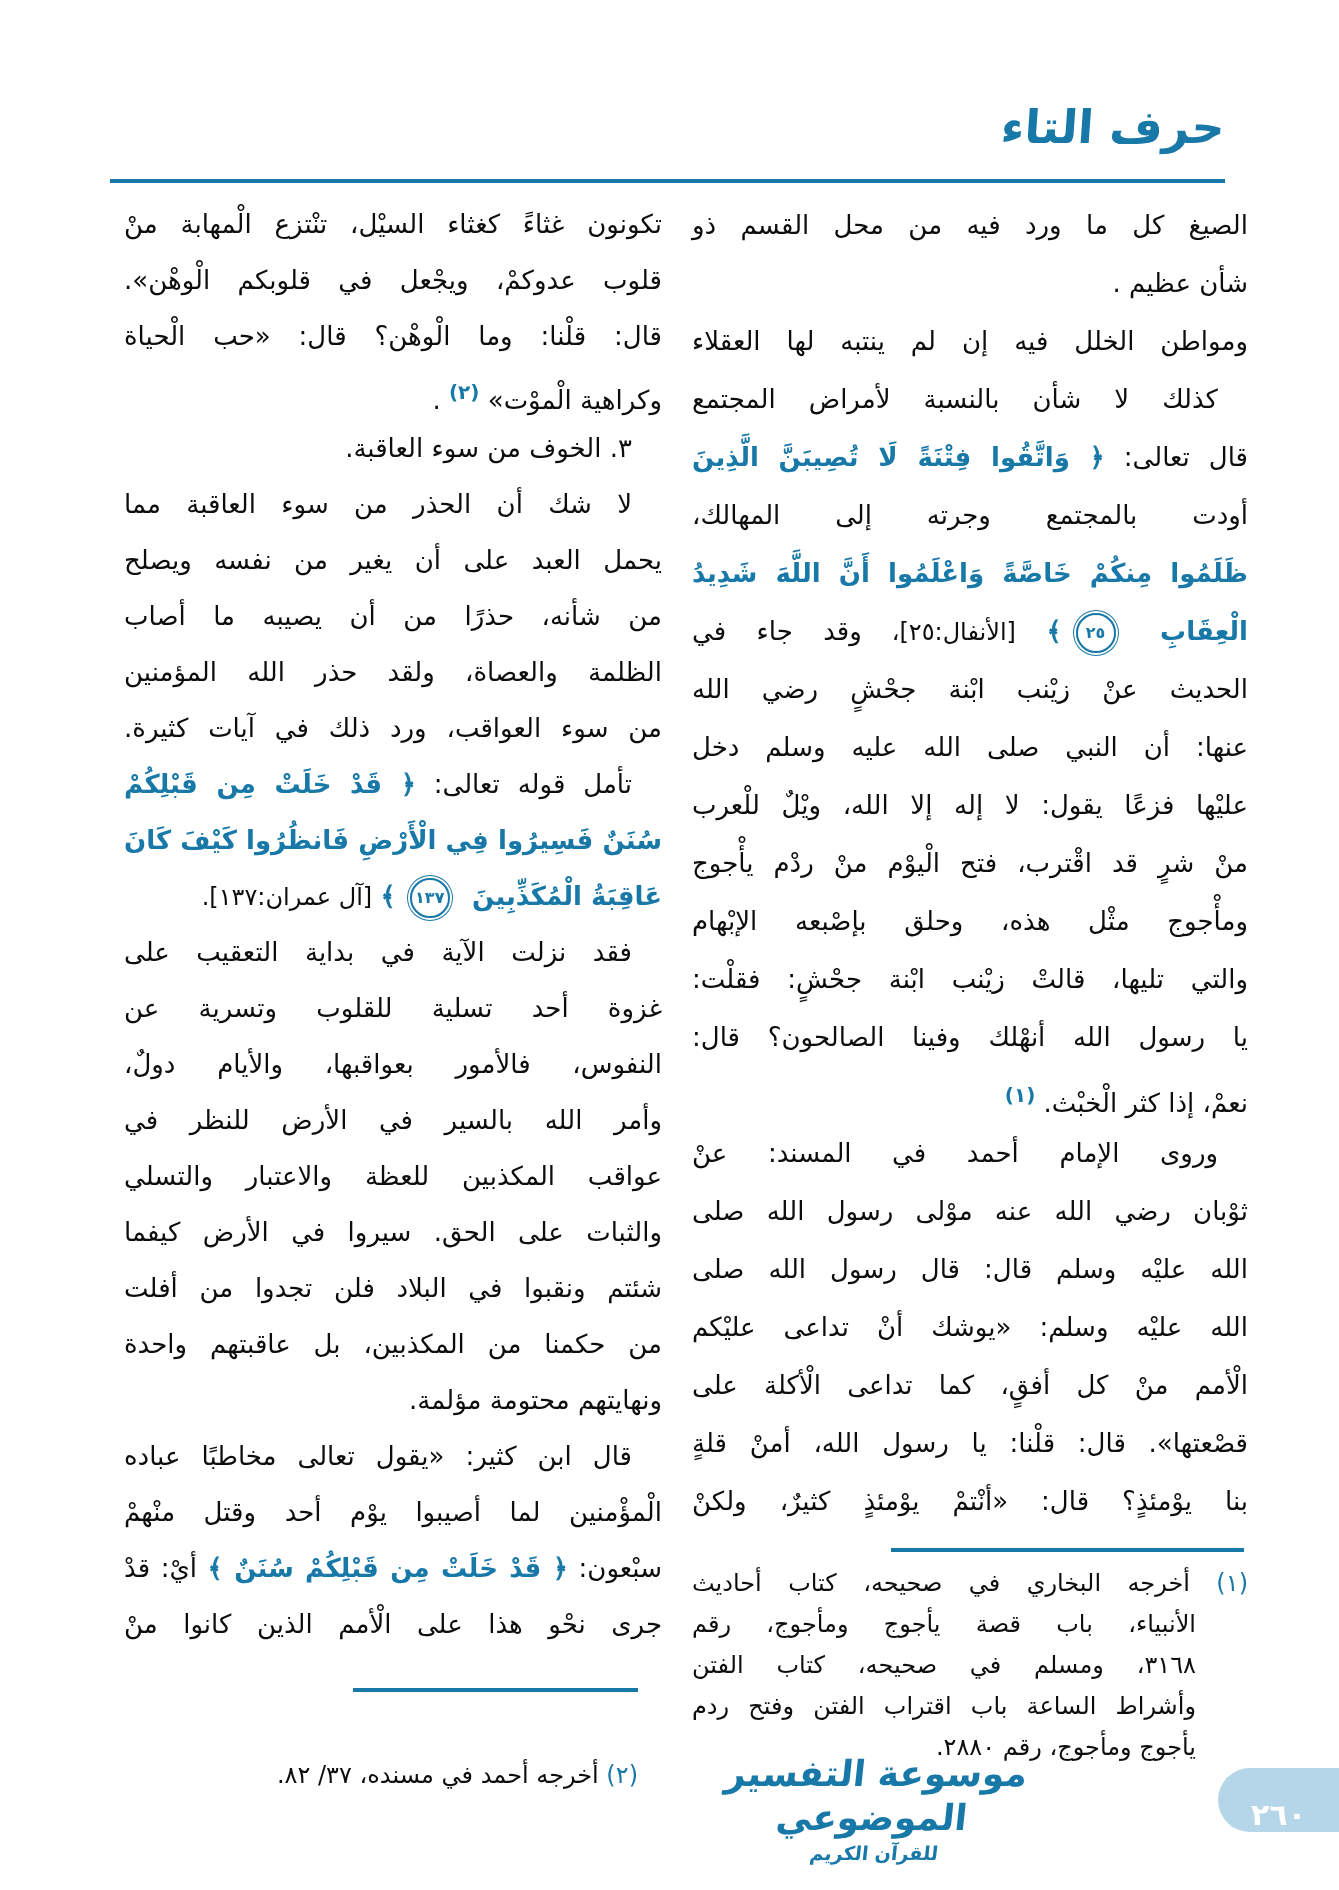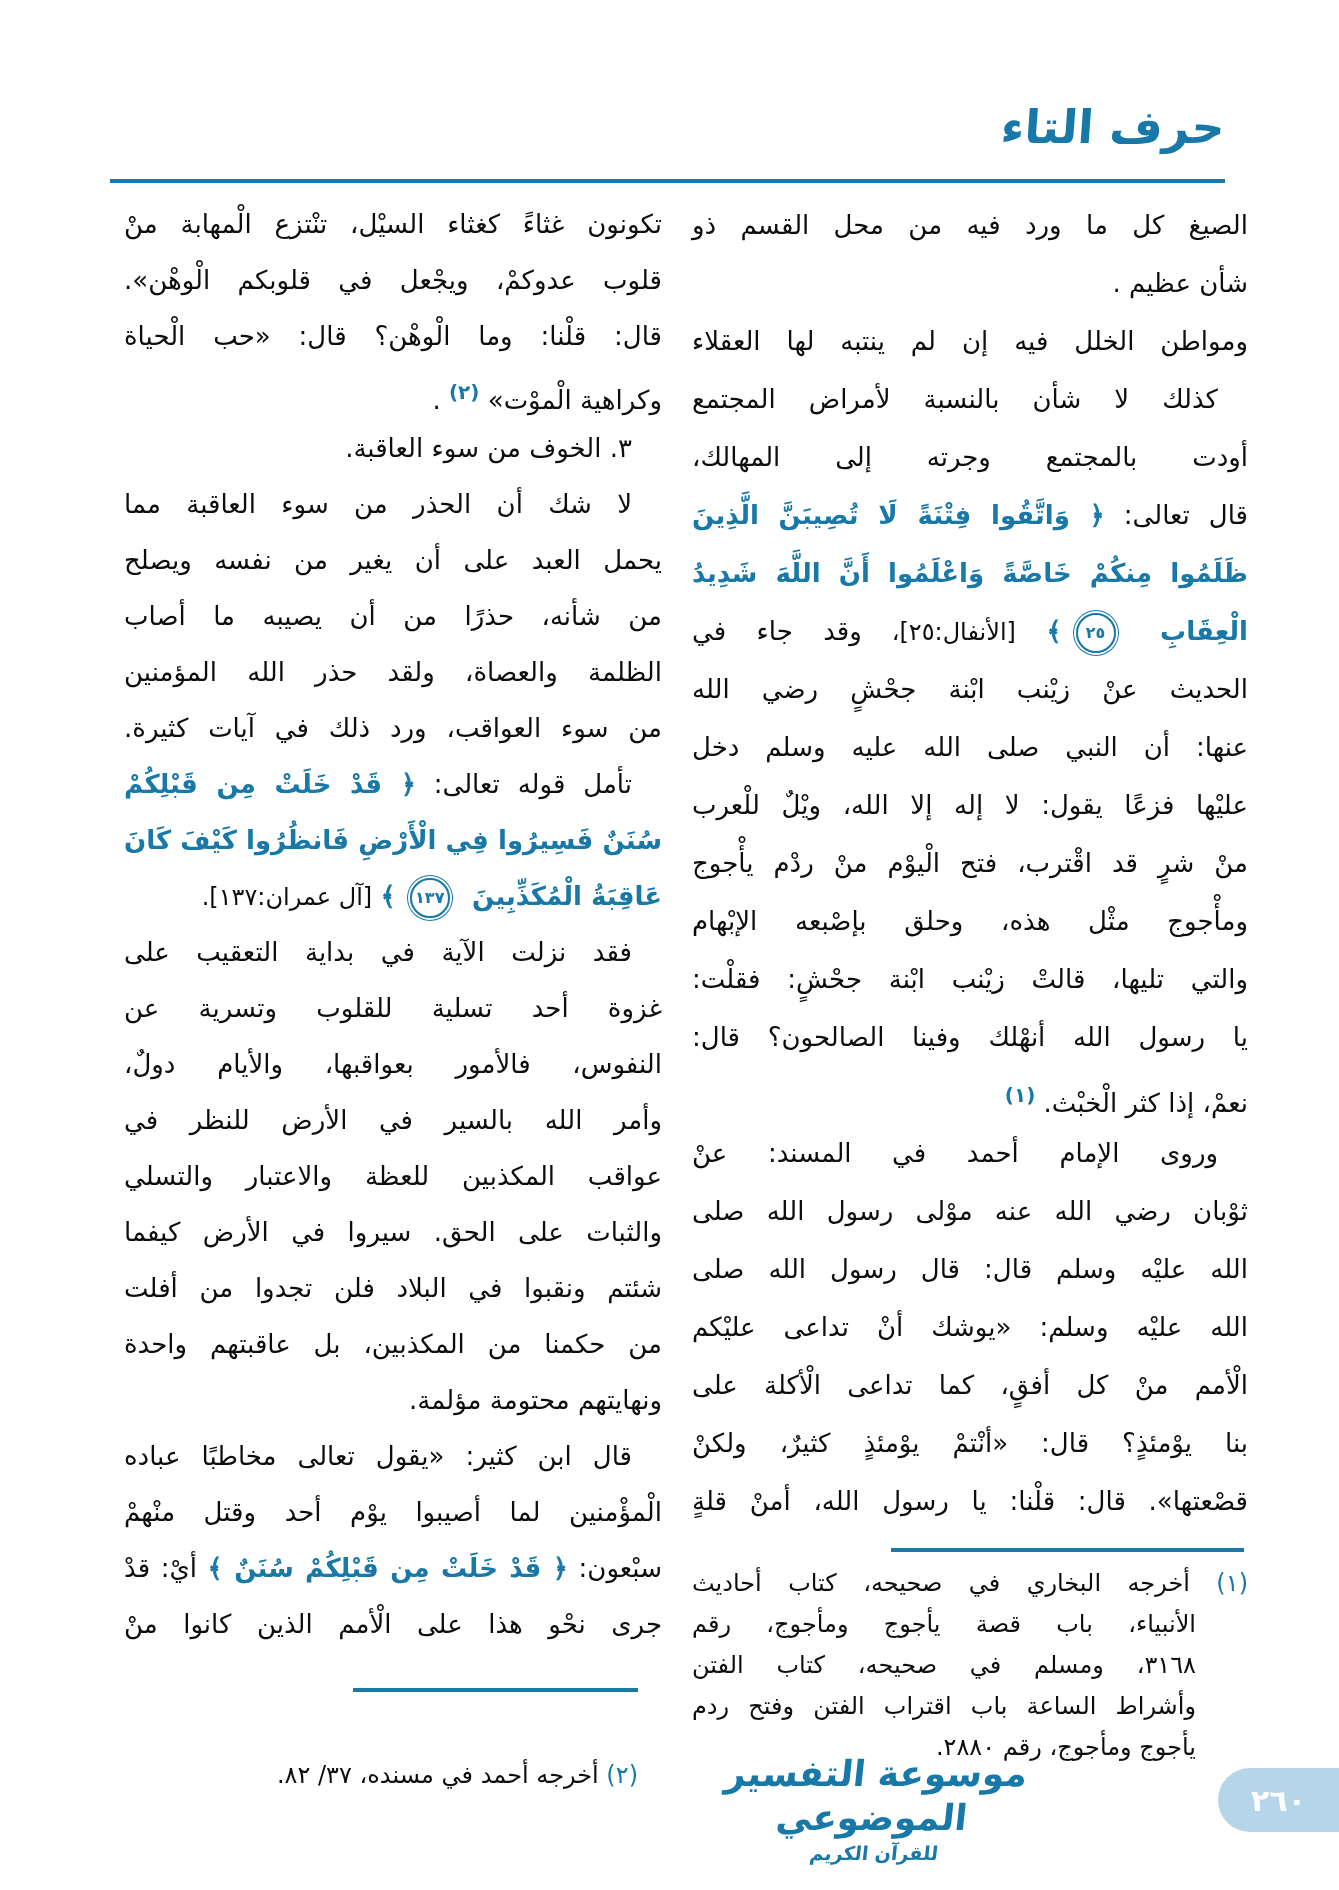--- a/index.html
+++ b/index.html
@@ -84,58 +84,58 @@
   }
   .logo-subtitle{
     font-size:19px;font-weight:bold;line-height:26px;
     transform:skewX(-6deg);
   }
   
   .page-badge{
     position:absolute;top:1768px;right:0;width:121px;height:64px;
     background:var(--badge-bg);
     border-radius:32px 0 0 32px;
-    display:flex;align-items:center;justify-content:center;
+    display:flex;align-items:flex-end;justify-content:center;
     color:var(--badge-text);
     font-size:30px;font-weight:bold;letter-spacing:6px;
   }
 </style>
 </head>
 <body>
 
 <div class="page">
 
   <div class="chapter-title">حرف التاء</div>
 
   <div class="header-rule"></div>
 
   <div class="col col-right">
       <div class="tline"><span class="seg-b">الصيغ كل ما ورد فيه من محل القسم ذو</span> </div>
       <div class="tline nj"><span class="seg-b">شأن عظيم .</span> </div>
       <div class="tline"><span class="seg-b">ومواطن الخلل فيه إن لم ينتبه لها العقلاء</span> </div>
       <div class="tline ind"><span class="seg-b">كذلك لا شأن بالنسبة لأمراض المجتمع</span> </div>
+      <div class="tline"><span class="seg-b">قال تعالى: </span> <span class="seg-q">﴿ وَاتَّقُوا فِتْنَةً لَا تُصِيبَنَّ الَّذِينَ</span> </div>
       <div class="tline"><span class="seg-b">أودت بالمجتمع وجرته إلى المهالك،</span> </div>
-      <div class="tline"><span class="seg-b">قال تعالى: </span> <span class="seg-q">﴿ وَاتَّقُوا فِتْنَةً لَا تُصِيبَنَّ الَّذِينَ</span> </div>
       <div class="tline"><span class="seg-q">ظَلَمُوا مِنكُمْ خَاصَّةً وَاعْلَمُوا أَنَّ اللَّهَ شَدِيدُ</span> </div>
       <div class="tline"><span class="seg-q">الْعِقَابِ</span> <span class="seg-m">٢٥</span><span class="seg-q">﴾</span> <span class="seg-ref">[الأنفال:٢٥]، </span> <span class="seg-b">وقد جاء في</span> </div>
       <div class="tline"><span class="seg-b">الحديث عنْ زيْنب ابْنة جحْشٍ رضي الله</span> </div>
       <div class="tline"><span class="seg-b">عنها: أن النبي صلى الله عليه وسلم دخل</span> </div>
       <div class="tline"><span class="seg-b">عليْها فزعًا يقول: لا إله إلا الله، ويْلٌ للْعرب</span> </div>
       <div class="tline"><span class="seg-b">منْ شرٍ قد اقْترب، فتح الْيوْم منْ ردْم يأْجوج</span> </div>
       <div class="tline"><span class="seg-b">ومأْجوج مثْل هذه، وحلق بإصْبعه الإبْهام</span> </div>
       <div class="tline"><span class="seg-b">والتي تليها، قالتْ زيْنب ابْنة جحْشٍ: فقلْت:</span> </div>
       <div class="tline"><span class="seg-b">يا رسول الله أنهْلك وفينا الصالحون؟ قال:</span> </div>
       <div class="tline nj"><span class="seg-b">نعمْ، إذا كثر الْخبْث.</span> <span class="seg-fnm">(١)</span> </div>
       <div class="tline ind"><span class="seg-r">وروى الإمام أحمد في المسند: عنْ</span> </div>
       <div class="tline"><span class="seg-r">ثوْبان رضي الله عنه موْلى رسول الله صلى</span> </div>
       <div class="tline"><span class="seg-r">الله عليْه وسلم قال: قال رسول الله صلى</span> </div>
       <div class="tline"><span class="seg-b">الله عليْه وسلم: «يوشك أنْ تداعى عليْكم</span> </div>
       <div class="tline"><span class="seg-b">الْأمم منْ كل أفقٍ، كما تداعى الْأكلة على</span> </div>
+      <div class="tline"><span class="seg-b">قصْعتها». قال: قلْنا: يا رسول الله، أمنْ قلةٍ</span> </div>
       <div class="tline"><span class="seg-b">بنا يوْمئذٍ؟ قال: «أنْتمْ يوْمئذٍ كثيرٌ، ولكنْ</span> </div>
-      <div class="tline"><span class="seg-b">قصْعتها». قال: قلْنا: يا رسول الله، أمنْ قلةٍ</span> </div>
     </div>
 
   <div class="col col-left">
       <div class="tline"><span class="seg-b">تكونون غثاءً كغثاء السيْل، تنْتزع الْمهابة منْ</span> </div>
       <div class="tline"><span class="seg-b">قلوب عدوكمْ، ويجْعل في قلوبكم الْوهْن».</span> </div>
       <div class="tline"><span class="seg-b">قال: قلْنا: وما الْوهْن؟ قال: «حب الْحياة</span> </div>
       <div class="tline nj"><span class="seg-b">وكراهية الْموْت»</span> <span class="seg-fnm">(٢)</span> <span class="seg-b">.</span> </div>
       <div class="tline nj ind"><span class="seg-b">٣. الخوف من سوء العاقبة.</span> </div>
       <div class="tline ind"><span class="seg-r">لا شك أن الحذر من سوء العاقبة مما</span> </div>
       <div class="tline"><span class="seg-r">يحمل العبد على أن يغير من نفسه ويصلح</span> </div>

